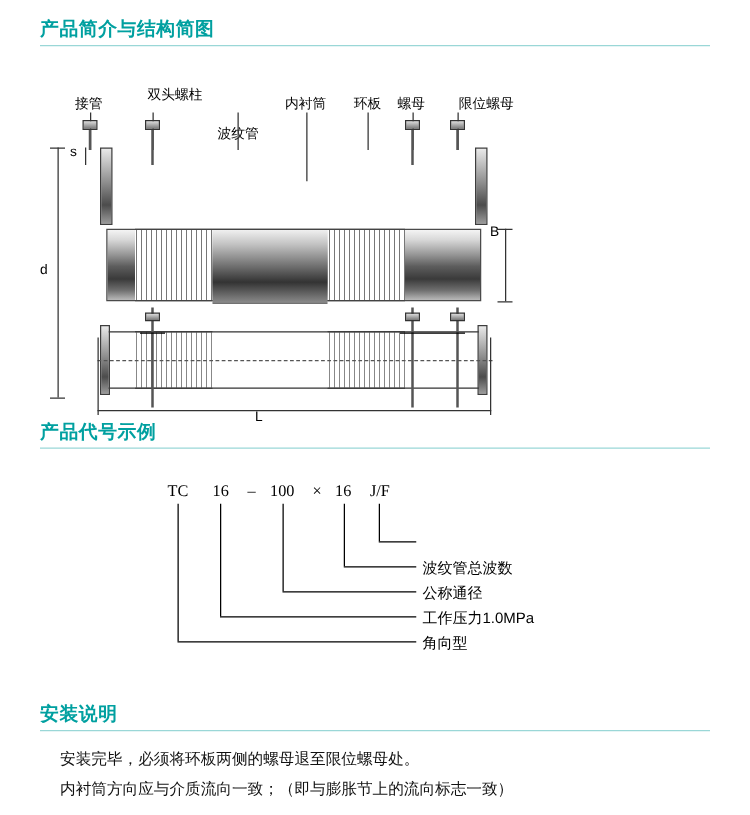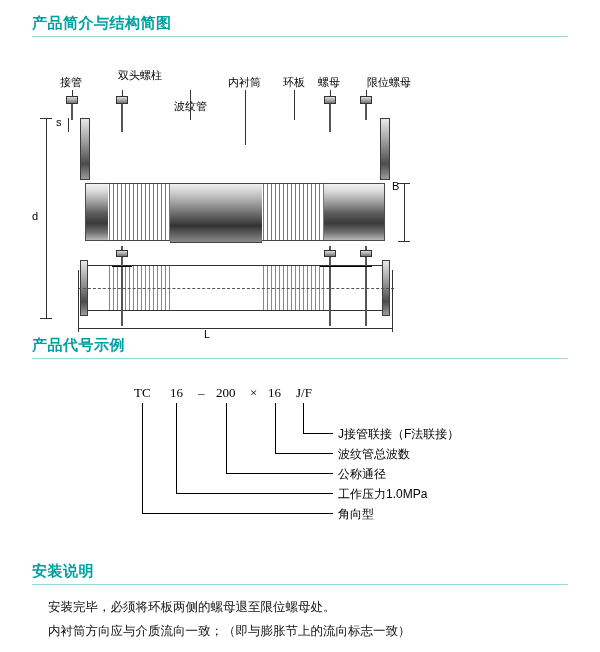--- a/index.html
+++ b/index.html
@@ -254,38 +254,37 @@
 </div>
 
 <div class="section-title" style="left:32px; top:336px;">产品代号示例</div>
 <div class="title-underline" style="left:32px; top:358px; width:536px;"></div>
 
 <div id="code-figure">
 
   <div class="code-token" style="left:134px; top:10px;">TC</div>
   <div class="code-token" style="left:170px; top:10px;">16</div>
   <div class="code-token" style="left:198px; top:10px;">–</div>
-  <div class="code-token" style="left:216px; top:10px;">200</div>
+  <div class="code-token" style="left:216px; top:10px;">100</div>
   <div class="code-token" style="left:250px; top:10px;">×</div>
   <div class="code-token" style="left:268px; top:10px;">16</div>
   <div class="code-token" style="left:296px; top:10px;text-align:right;">J/F</div>
 
   <div class="vline" style="left:303px; top:28px; height:30px;"></div>
   <div class="vline" style="left:275px; top:28px; height:50px;"></div>
   <div class="vline" style="left:226px; top:28px; height:70px;"></div>
   <div class="vline" style="left:176px; top:28px; height:90px;"></div>
   <div class="vline" style="left:142px; top:28px; height:110px;"></div>
 
   <div class="hline" style="left:303px; top:58px; width:30px;"></div>
   <div class="hline" style="left:275px; top:78px; width:58px;"></div>
   <div class="hline" style="left:226px; top:98px; width:107px;"></div>
   <div class="hline" style="left:176px; top:118px; width:157px;"></div>
   <div class="hline" style="left:142px; top:138px; width:191px;"></div>
 
-  <div class="code-desc" style="left:338px; top:51px;">J接管联接（F法联接）</div>
   <div class="code-desc" style="left:338px; top:71px;">波纹管总波数</div>
   <div class="code-desc" style="left:338px; top:91px;">公称通径</div>
   <div class="code-desc" style="left:338px; top:111px;">工作压力1.0MPa</div>
   <div class="code-desc" style="left:338px; top:131px;">角向型</div>
 </div>
 
 <div class="section-title" style="left:32px; top:562px;">安装说明</div>
 <div class="title-underline" style="left:32px; top:584px; width:536px;"></div>
 
 <div id="install-notes">

